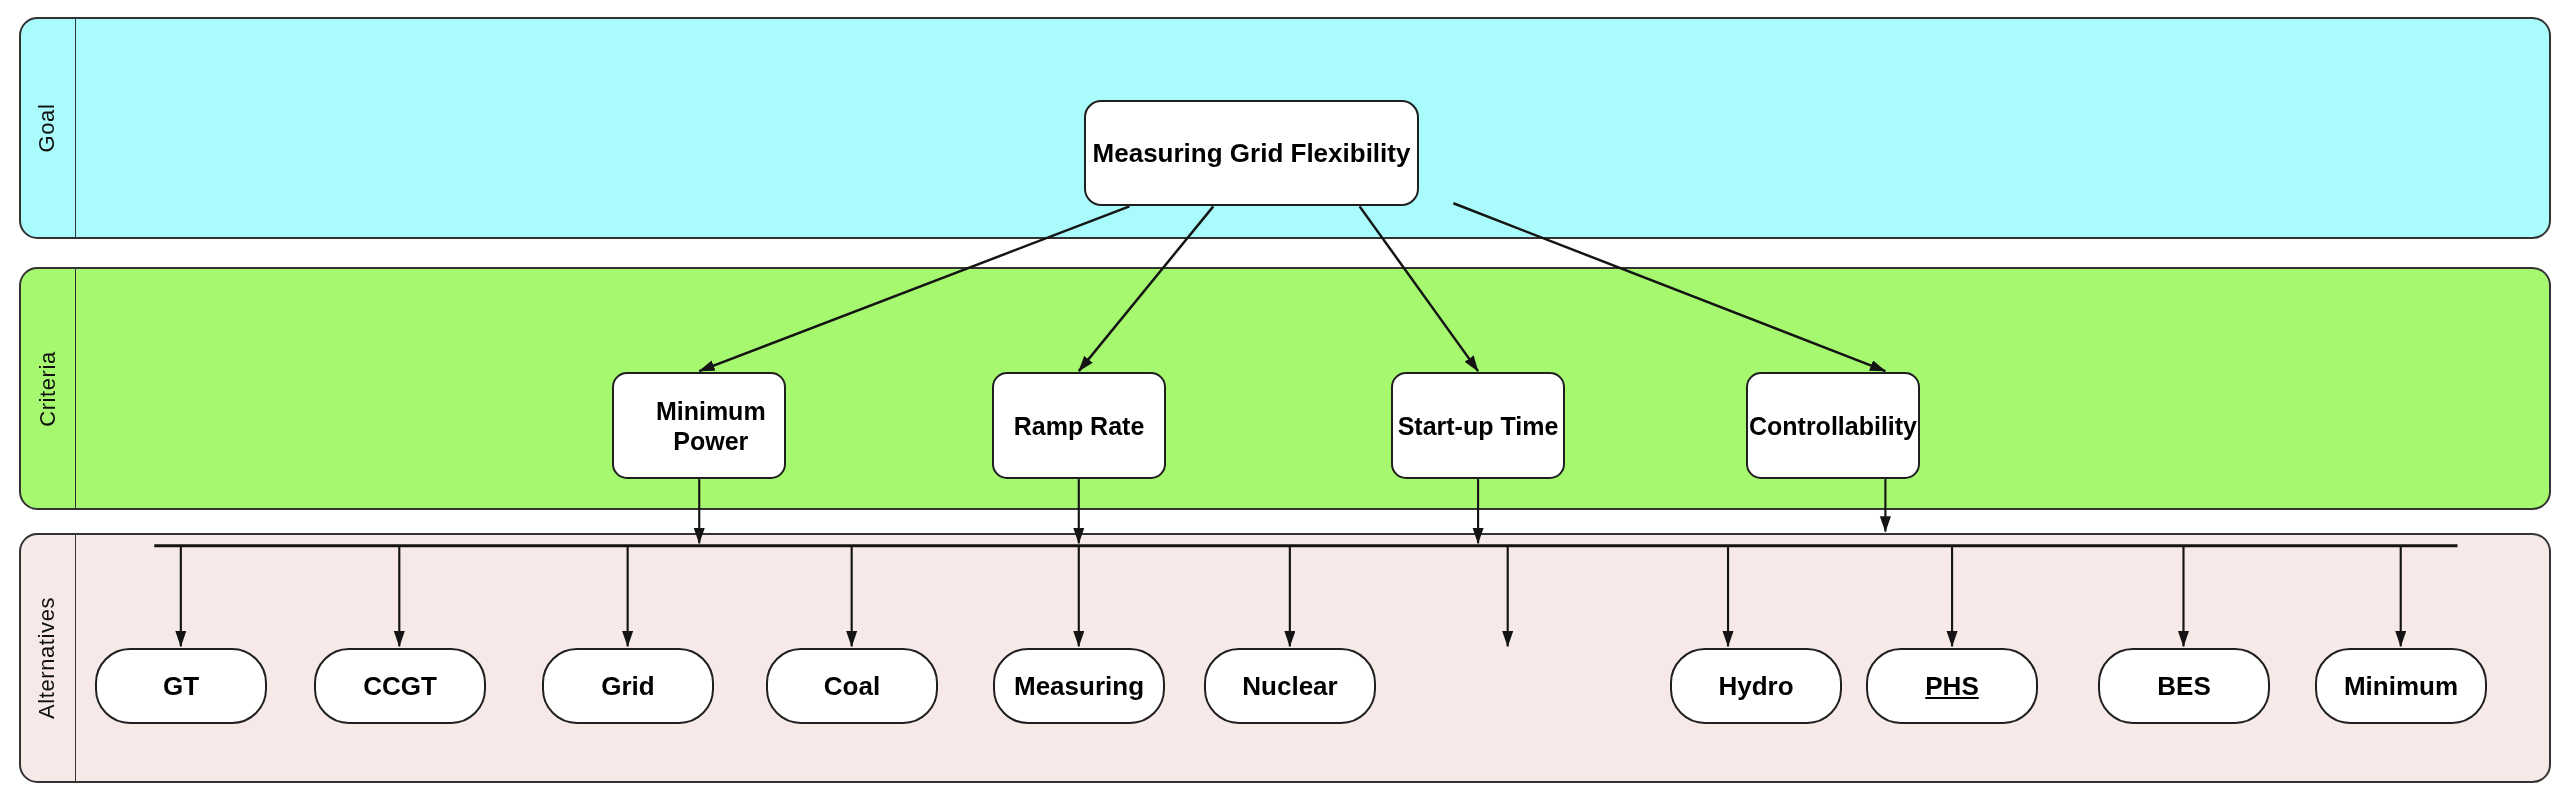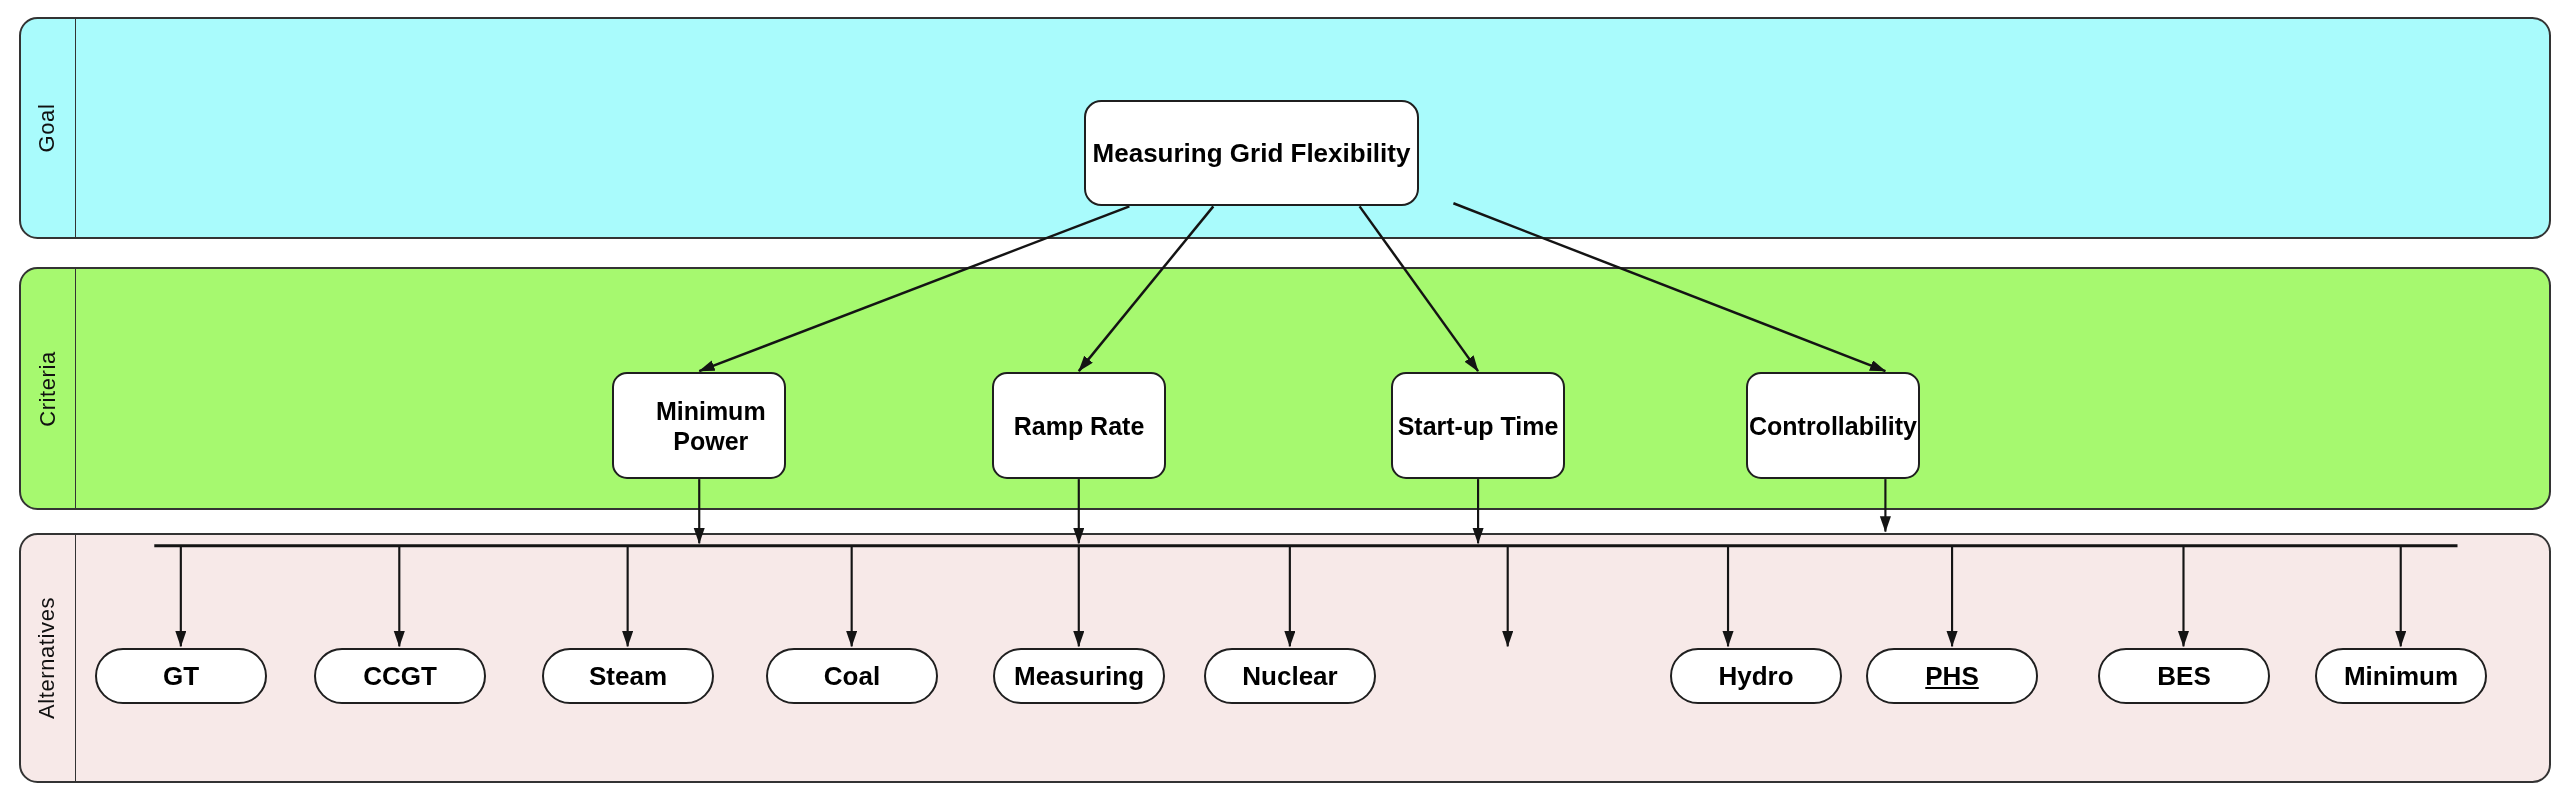--- a/index.html
+++ b/index.html
@@ -76,21 +76,21 @@
   .node-criterion {
     top: 372px;
     width: 174px; height: 107px;
     border-radius: 15px;
     font-size: 25px; font-weight: 700;
     line-height: 1.2;
     padding: 0 2.5px;
   }
   .node-alternative {
     top: 648px;
-    width: 172px; height: 56px;
+    width: 172px; height: 76px;
     border-radius: 35px;
     font-size: 26px; font-weight: 700;
     white-space: nowrap;
   }
   .c0 { left: 612px; padding-left: 26px; }
   .c1 { left: 992px; }
   .c2 { left: 1391px; }
   .c3 { left: 1746px; }
   .a0  { left: 95px; }
   .a1  { left: 314px; }
@@ -163,21 +163,21 @@
 
   <div class="node node-goal">Measuring Grid Flexibility</div>
 
   <div class="node node-criterion c0">Minimum Power</div>
   <div class="node node-criterion c1">Ramp Rate</div>
   <div class="node node-criterion c2">Start-up Time</div>
   <div class="node node-criterion c3">Controllability</div>
 
   <div class="node node-alternative a0">GT</div>
   <div class="node node-alternative a1">CCGT</div>
-  <div class="node node-alternative a2">Steam</div>
+  <div class="node node-alternative a2">Grid</div>
   <div class="node node-alternative a3">Coal</div>
   <div class="node node-alternative a4">Measuring</div>
   <div class="node node-alternative a5">Nuclear</div>
   <div class="node node-alternative a7">Hydro</div>
   <div class="node node-alternative a8">PHS</div>
   <div class="node node-alternative a9">BES</div>
   <div class="node node-alternative a10">Minimum</div>
 
 </div>
 

